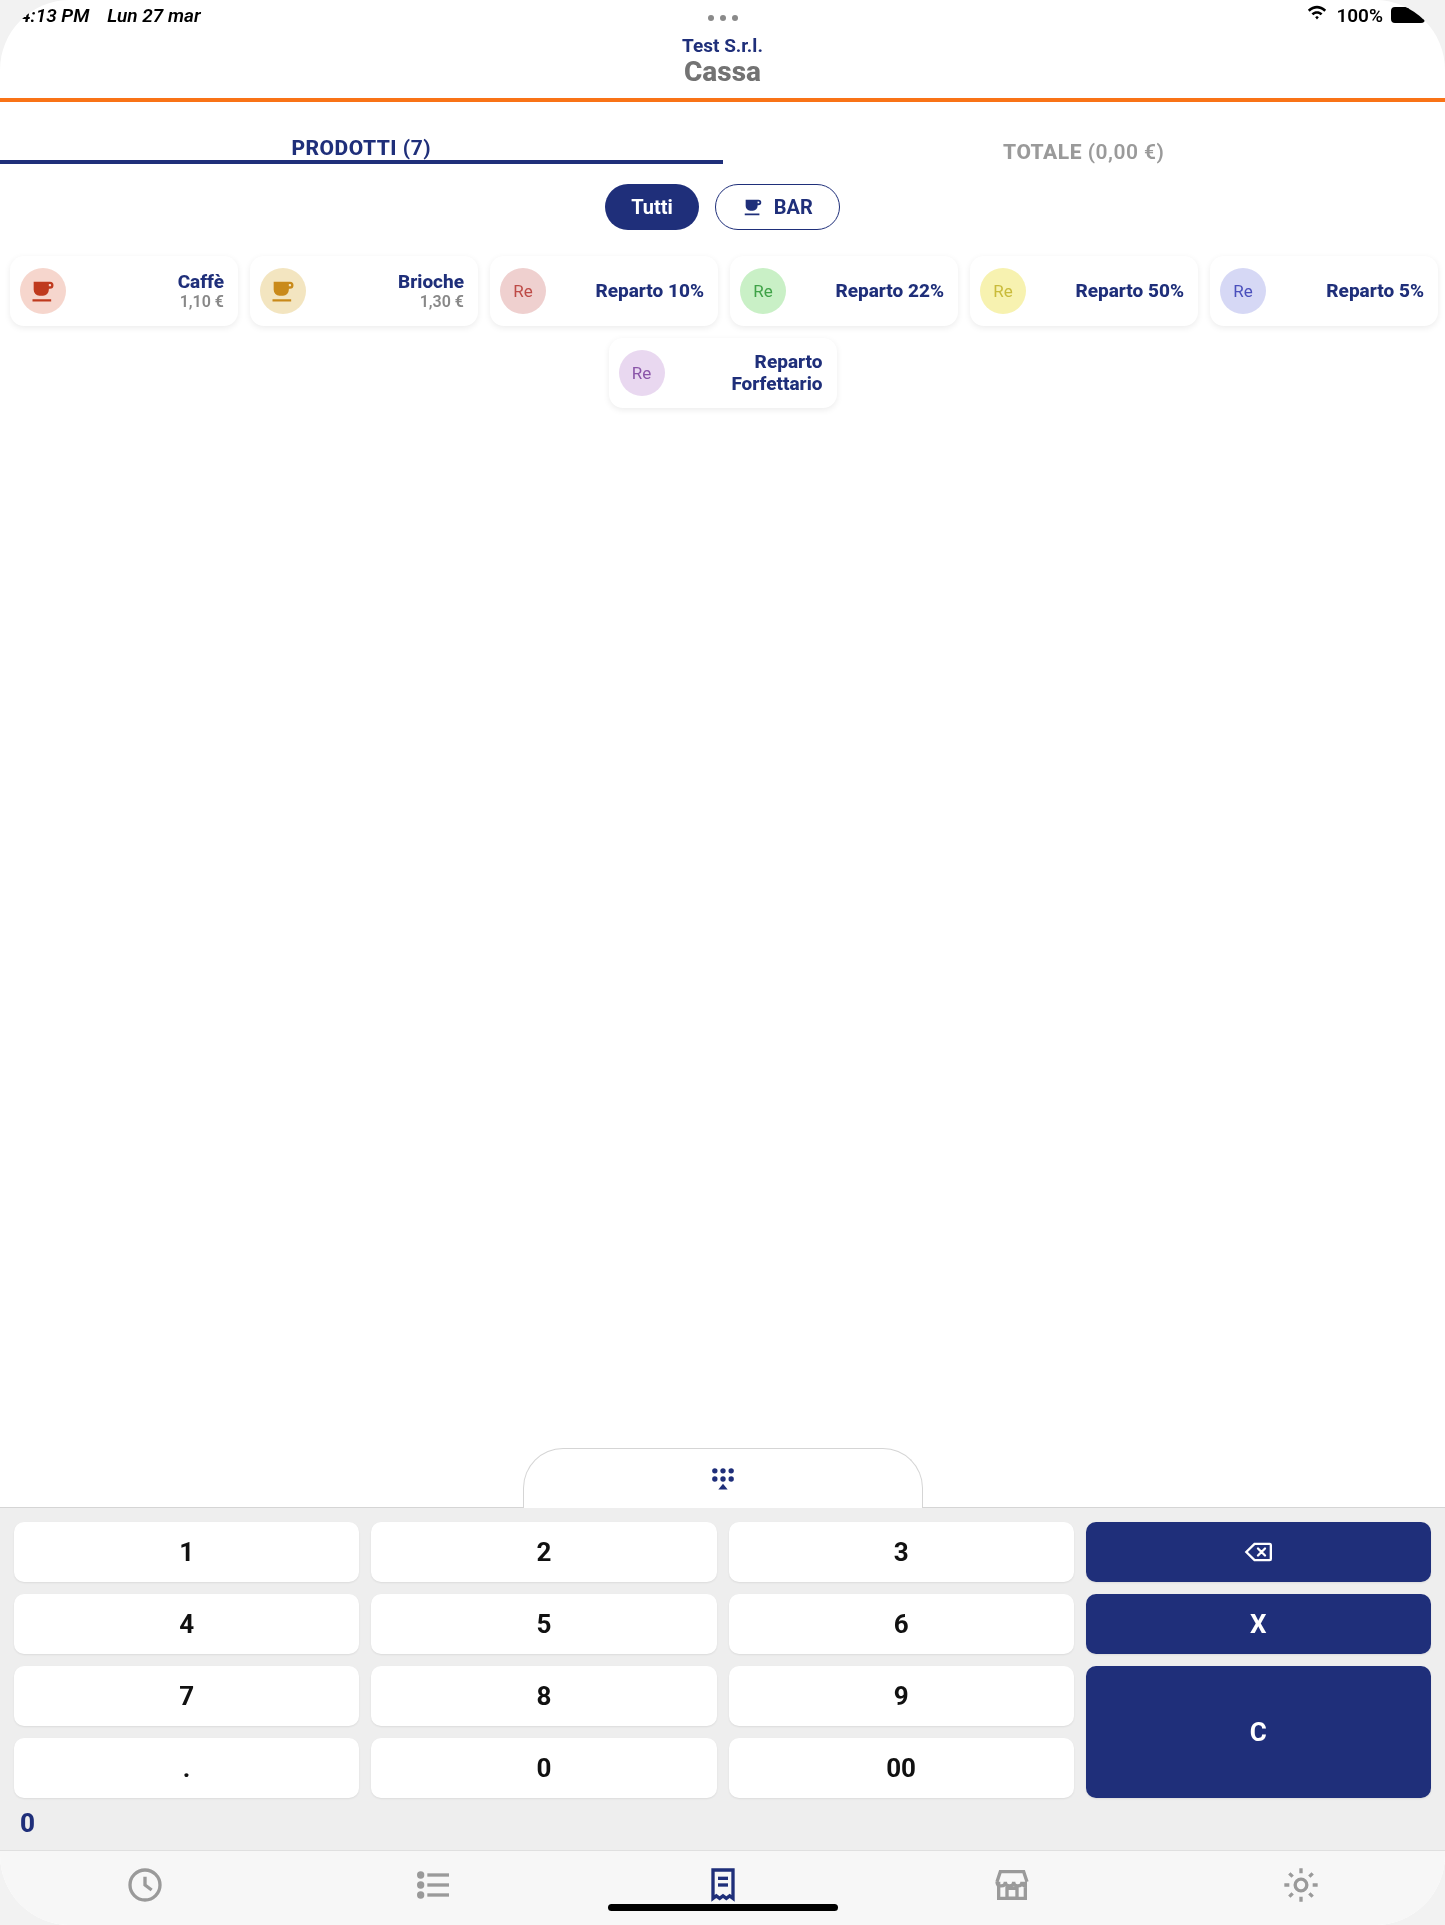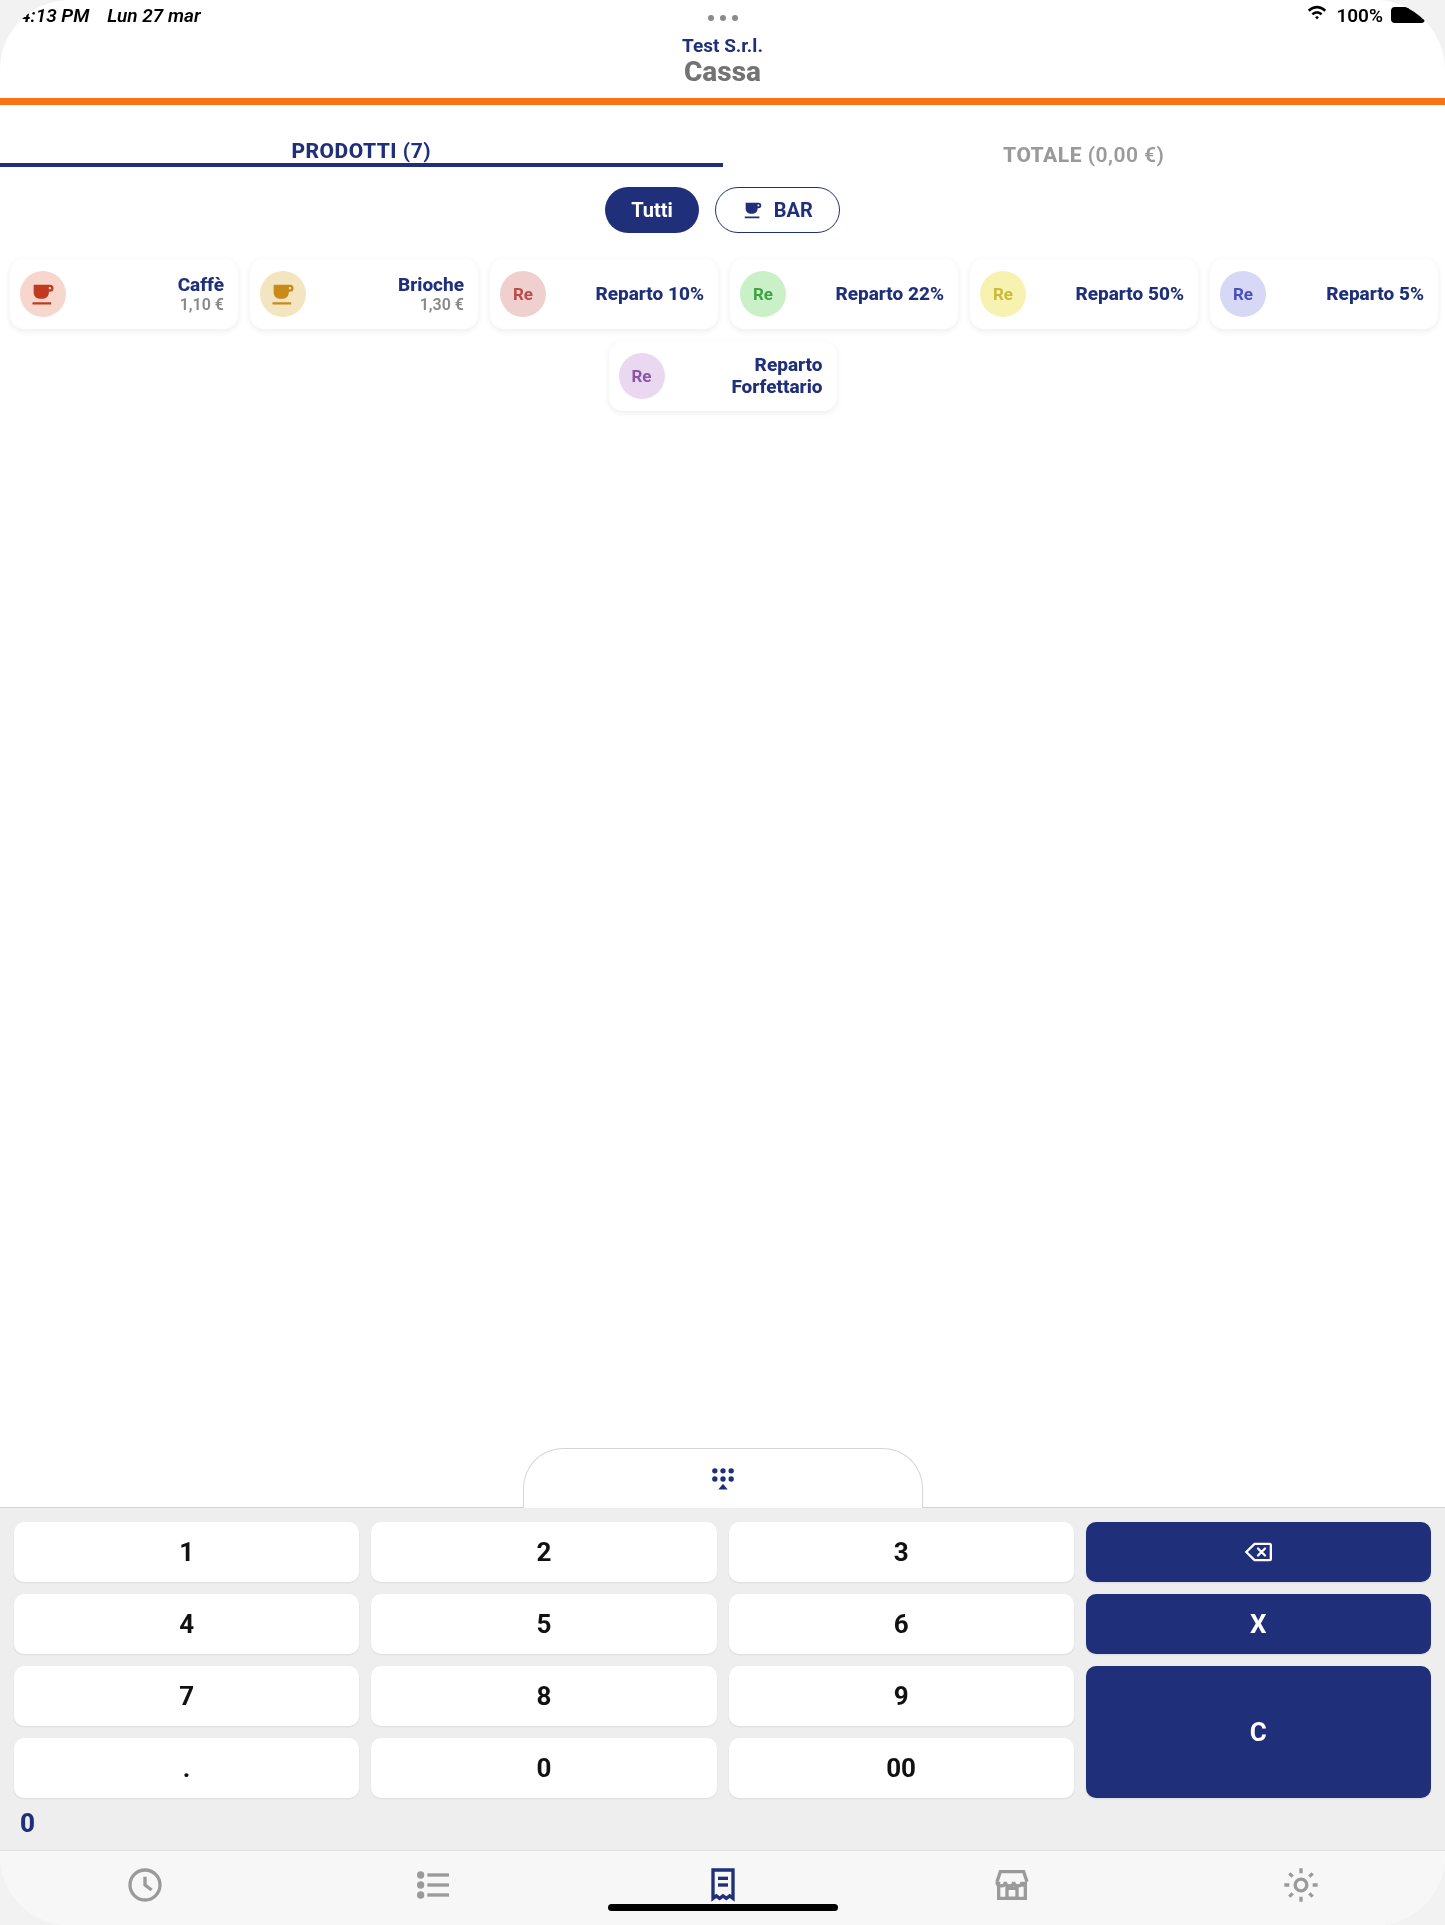--- a/index.html
+++ b/index.html
@@ -20,21 +20,21 @@
   
   .status-bar{height:30px;display:flex;align-items:center;padding:0 20px;font-size:19px;font-weight:600;}
   .status-left{display:flex;align-items:center;gap:18px;font-style:italic;}
   .status-center{position:absolute;left:50%;transform:translateX(-50%);display:flex;gap:6px;margin-top:6px;}
   .status-center span{width:6px;height:6px;border-radius:50%;background:#8a8a8a;}
   .status-right{margin-left:auto;display:flex;align-items:center;gap:8px;}
   .battery{width:34px;height:16px;border:2px solid #000;border-radius:4px;position:relative;background:#000;}
   .battery:after{content:"";position:absolute;right:-5px;top:4px;width:3px;height:6px;background:#000;border-radius:0 2px 2px 0;}
 
   
-  .header{text-align:center;padding:4px 0 10px;border-bottom:7px solid #f97316;}
+  .header{text-align:center;padding:4px 0 10px;border-bottom:4px solid #f97316;}
   .subtitle{color:var(--navy);font-weight:700;font-size:19px;}
   .title{color:#737373;font-weight:800;font-size:28px;line-height:1.1;}
 
   
   .tabs{display:flex;height:62px;}
   .tab{flex:1;display:flex;align-items:flex-end;justify-content:center;font-weight:800;font-size:21px;letter-spacing:0.5px;}
   .tab.active{color:var(--navy);border-bottom:4px solid var(--navy);}
   .tab.inactive{color:#9a9a9a;}
   .tab .count{font-weight:700;}
   .tab.inactive .amount{font-weight:600;}
@@ -48,21 +48,21 @@
 
   
   .grid-wrap{padding:0 10px;}
   .product-row{display:grid;grid-template-columns:repeat(6,1fr);gap:12px;}
   .product-row.center{justify-content:center;display:flex;margin-top:12px;}
   .card{
     background:#fff;border-radius:14px;height:70px;display:flex;align-items:center;
     padding:0 14px 0 10px;box-shadow:0 2px 6px rgba(0,0,0,0.08);gap:6px;min-width:228px;
   }
   .card.center{width:228px;}
-  .badge{width:46px;height:46px;border-radius:50%;display:flex;align-items:center;justify-content:center;font-weight:700;font-size:17px;flex-shrink:0;}
+  .badge{width:46px;height:46px;border-radius:50%;display:flex;align-items:center;justify-content:center;font-weight:400;font-size:17px;flex-shrink:0;}
   .badge svg{width:28px;height:28px;}
   .card-text{flex:1;text-align:right;display:flex;flex-direction:column;justify-content:center;line-height:1.15;}
   .card-name{color:var(--navy);font-weight:800;font-size:19px;}
   .card-price{color:#888;font-weight:600;font-size:16px;}
 
   
   .keypad-section{margin-top:auto;position:relative;}
   .keypad-tab{
     width:400px;height:60px;background:#fff;border:1px solid #d5d5d5;border-bottom:none;
     border-radius:40px 40px 0 0;margin:0 auto;display:flex;align-items:center;justify-content:center;

